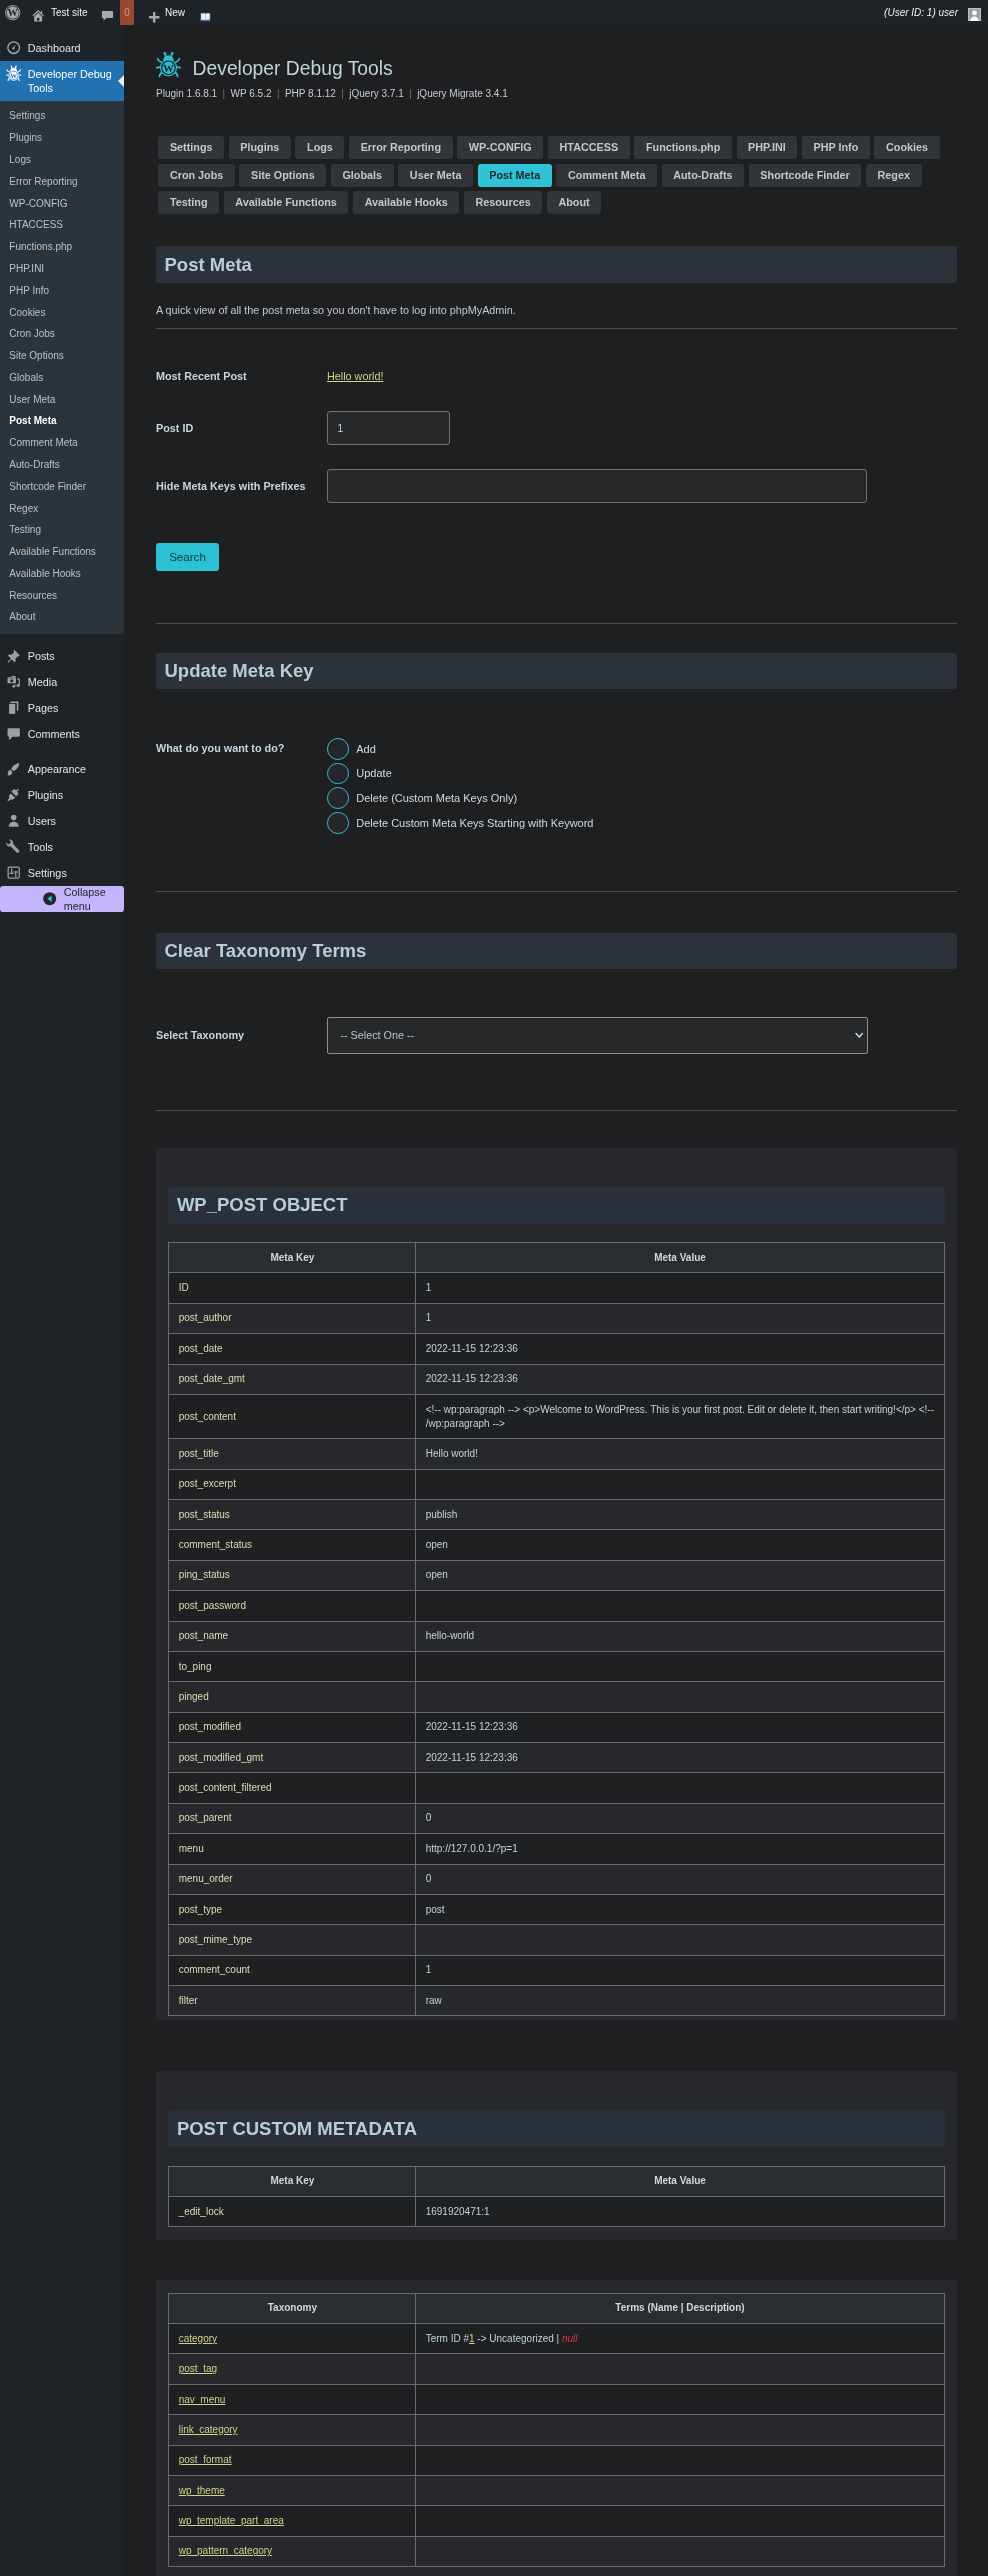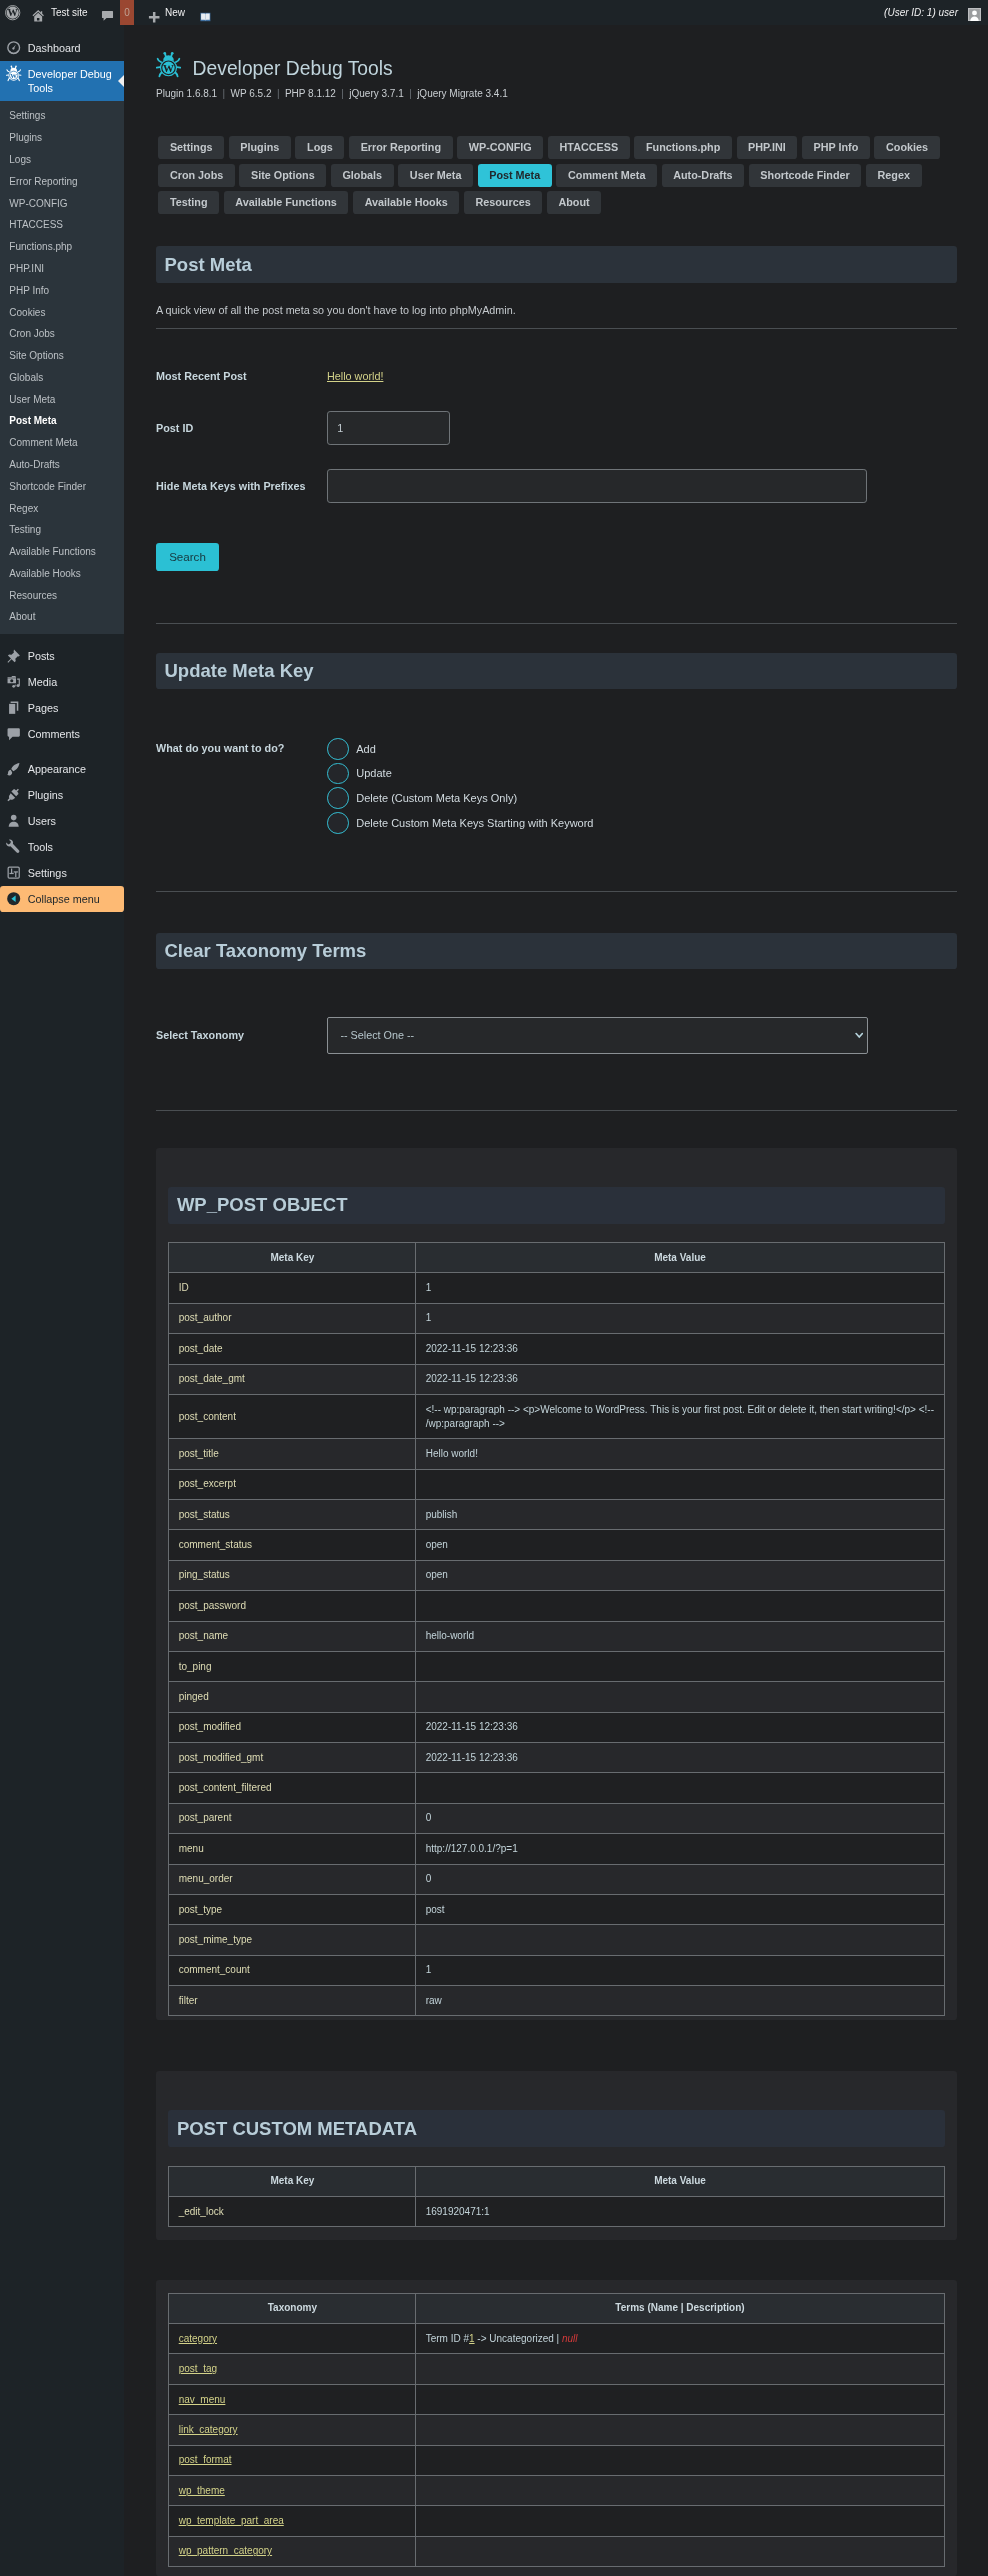--- a/index.html
+++ b/index.html
@@ -29,21 +29,21 @@
 .menu-txt { padding-left:0px; }
 .mt-dash { margin-top:10px; }
 #dd-item { background:#2271b1; color:#fff; position:relative; min-height:40px; align-items:center;}
 #dd-item .menu-txt { font-weight:400; }
 #dd-arrow { position:absolute; right:0px; top:50%; margin-top:-6.2px; width:0; height:0;
   border-top:6.2px solid transparent; border-bottom:6.2px solid transparent; border-right:6.2px solid #f0f0f1; }
 #submenu { background:#2b343b; padding:4.6px 0 5.4px 0; }
 #submenu a { display:block; padding:3.9px 9.3px; color:#bcc1c5; font-size:10px; line-height:14px; text-decoration:none; }
 #submenu a.current { color:#fff; font-weight:bold; }
 .menu-sep { height:8.5px; }
-#collapse-item { background:#fdba74; color:#1d2327; display:flex; align-items:center; height:25.5px; margin-top:0; border-radius:3.1px; }
+#collapse-item { background:#c4b5fd; color:#1d2327; display:flex; align-items:center; height:25.5px; margin-top:0; border-radius:3.1px;padding-left:36px; }
 #collapse-item .menu-txt{ color:#20282c; font-size:10.8px;}
 
 #content { position:absolute; top:25px; left:124px; width:865px; }
 #inner { padding:0 32px 0 32px; }
 
 #hdr { padding-top:25.5px; }
 #hdr-title { font-size:19.3px; color:#c0d4dc; font-weight:400; margin-top:7px; margin-left:11.6px;}
 #hdr-meta { margin-top:7.7px; font-size:10px; color:#c9ced2; }
 #hdr-meta .sep { color:#6a7076; margin:0 5.4px; }
 

